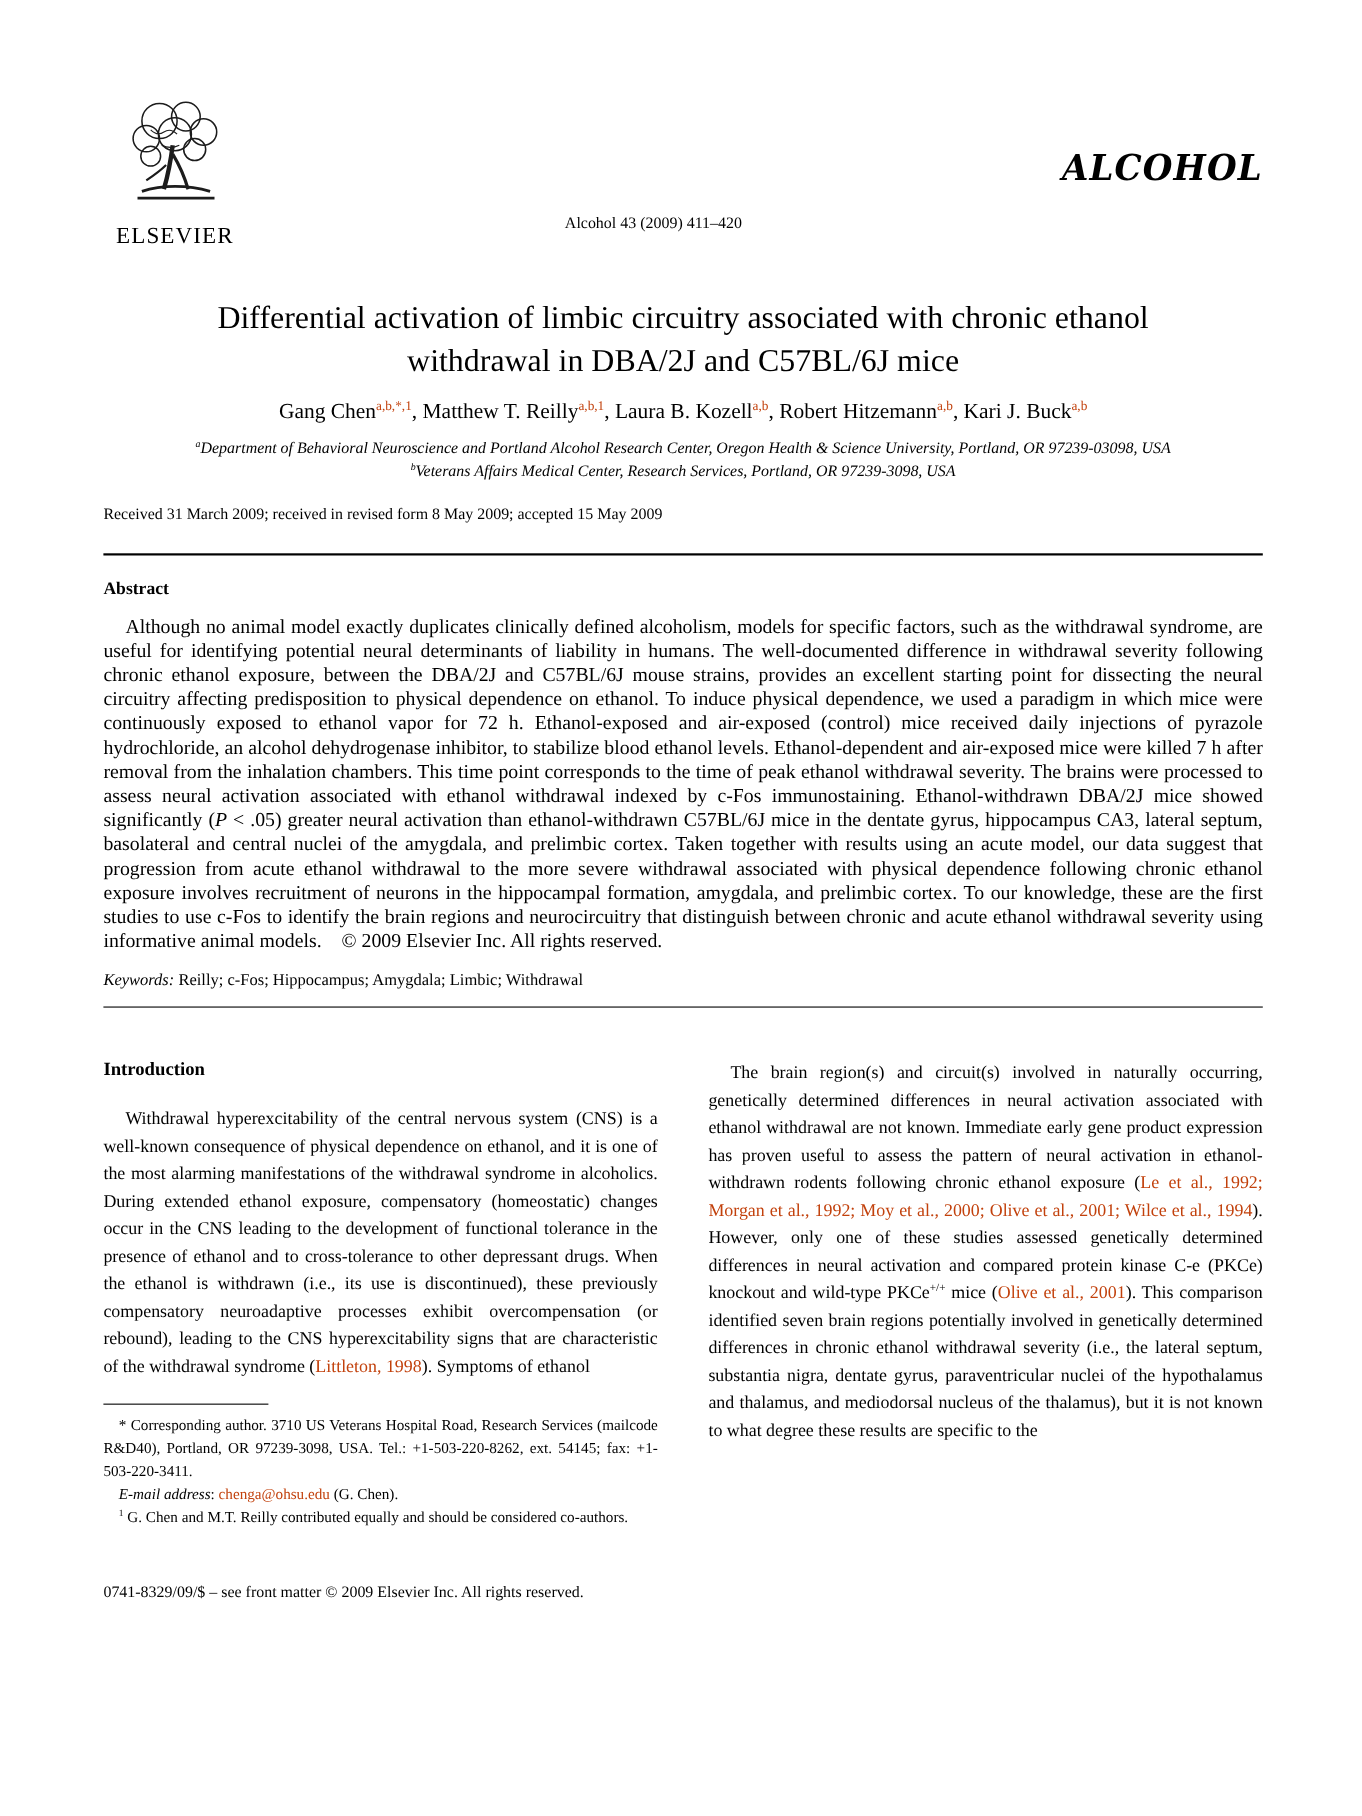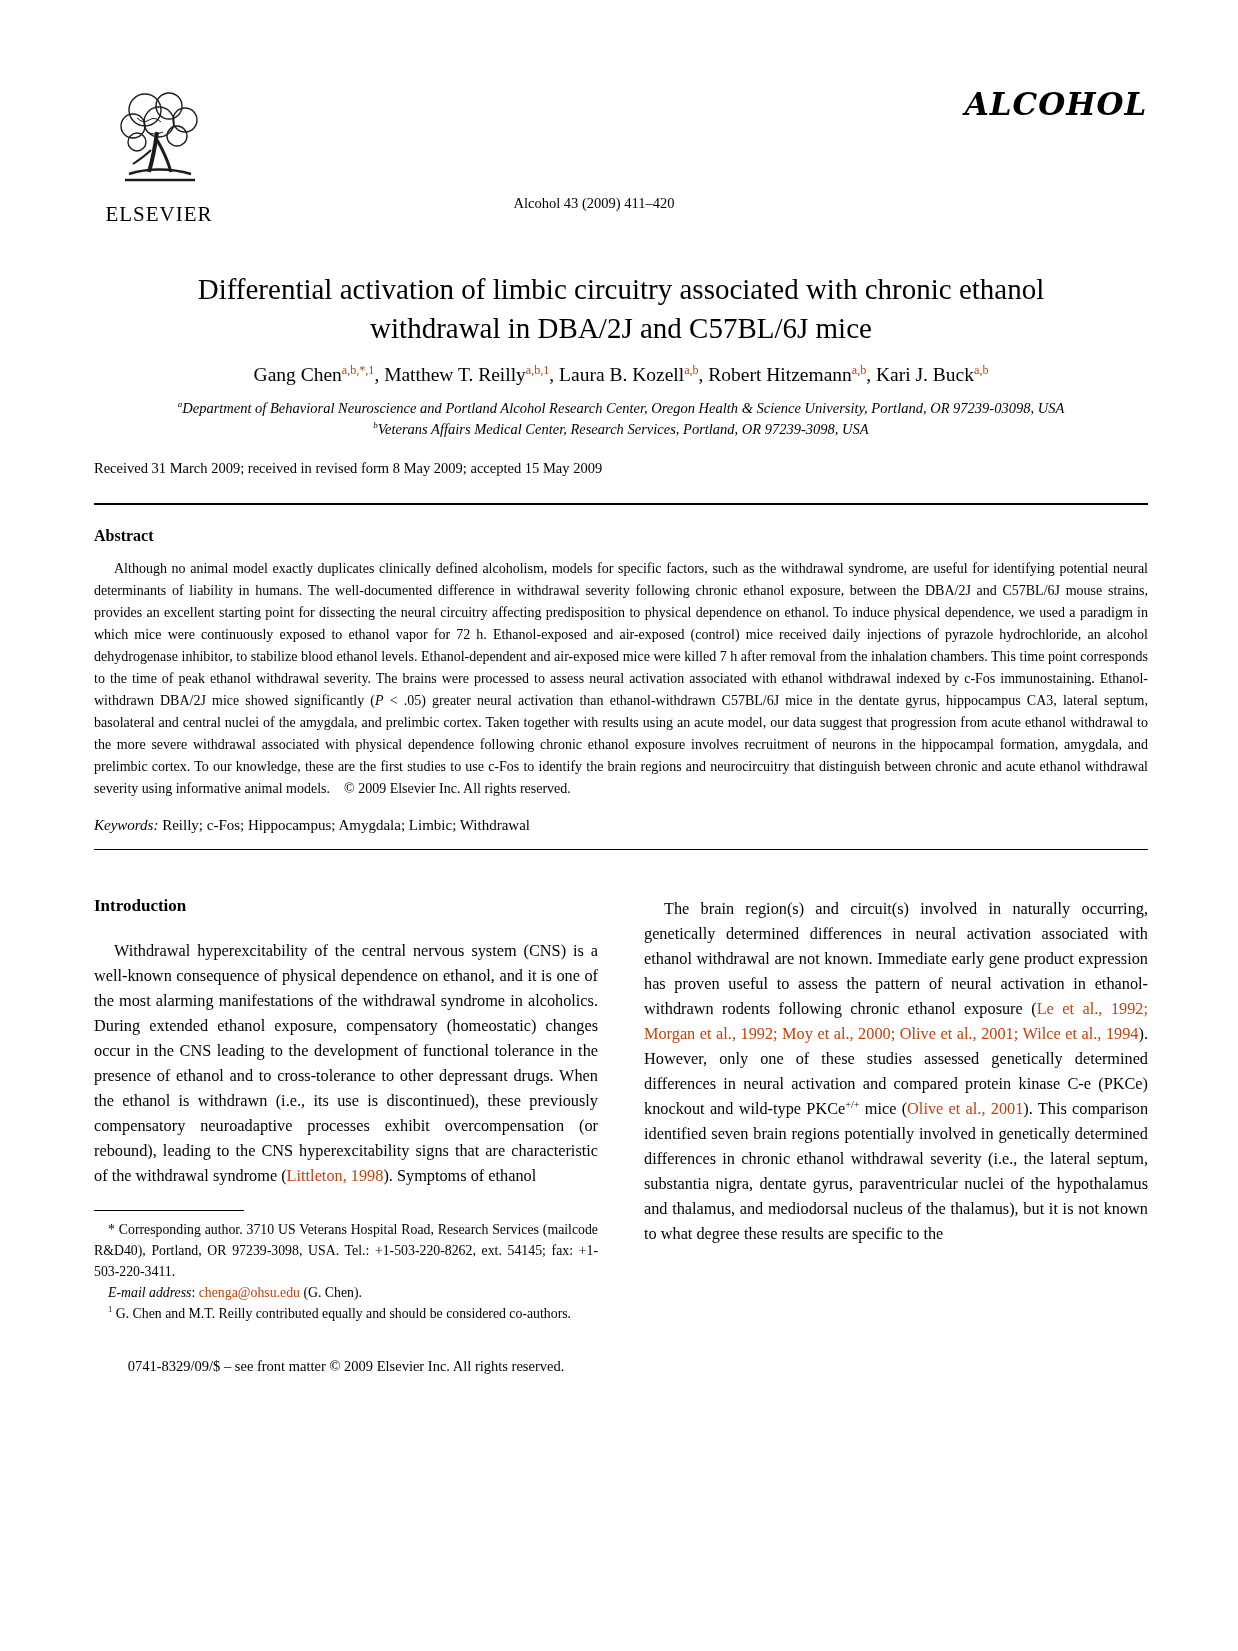--- a/index.html
+++ b/index.html
@@ -12,58 +12,58 @@
   .sup{vertical-align:super;font-size:0.62em;line-height:0;}
   .it{font-style:italic;}
 
   
   .header{display:flex;margin-top:88px;height:130px;}
   .pub-block{width:130px;display:flex;flex-direction:column;align-items:center;}
   .pub-tree{flex:0 0 auto;}
   .pub-name{font-size:21px;letter-spacing:1px;margin-top:14px;}
   .head-center{flex:1;display:flex;align-items:flex-end;justify-content:center;padding-bottom:6px;}
   .citation{font-size:14.5px;}
-  .journal-block{width:184px;display:flex;flex-direction:row;justify-content:space-between;}
+  .journal-block{width:184px;display:flex;flex-direction:column;justify-content:space-between;align-items:flex-end;}
   .rule-thick{border-top:6px solid #000;}
   .rule-thin{border-top:2px solid #000;}
   .double-rule-top .rule-thin{margin-top:3px;}
   .double-rule-bottom .rule-thick{margin-top:3px;}
   .journal-name{
     text-align:center;font-family:"DejaVu Serif","Liberation Serif",serif;
     font-weight:bold;font-style:italic;font-size:31px;letter-spacing:1px;
     transform:scaleY(1.05);
   }
 
   
   .title{margin-top:52px;text-align:center;font-size:29px;line-height:39px;}
   .authors{margin-top:16px;text-align:center;font-size:19.5px;}
   .affils{margin-top:12px;text-align:center;font-size:14.5px;font-style:italic;line-height:21px;}
   .history{margin-top:20px;font-size:14.5px;}
   .hr-full{margin-top:26px;border-top:2px solid #000;}
   .hr-thin{margin-top:15px;border-top:1px solid #000;}
 
   .abstract-head{margin-top:22px;font-size:16px;font-weight:bold;}
-  .abstract-body{margin-top:13px;font-size:14px;line-height:22px;text-align:justify;text-indent:20px;}
+  .abstract-body{margin-top:13px;font-size:18px;line-height:22px;text-align:justify;text-indent:20px;}
   .keywords{margin-top:17px;font-size:15px;}
 
   
   .columns{margin-top:46px;display:flex;gap:46px;}
   .col{flex:1 1 0;min-width:0;}
   .section-head{font-size:17px;font-weight:bold;}
   .body-p{font-size:16.3px;line-height:25px;text-align:justify;margin:0;}
   .indent{text-indent:20px;}
   .col-left .body-p{margin-top:22px;}
   .col-right .body-p + .body-p{margin-top:0;}
 
   
   .footnote-sep{margin-top:22px;width:150px;border-top:1px solid #000;}
   .footnotes{margin-top:8px;font-size:13.8px;line-height:21px;text-align:justify;}
   .footnotes p{margin:0;}
   .fn-indent{text-indent:14px;}
-  .imprint{margin-top:30px;font-size:14.5px;line-height:25px;text-align:center;}
+  .imprint{margin-top:46px;font-size:14.5px;line-height:25px;}
 </style>
 </head>
 <body>
 
 <div class="page">
 
   <div class="header">
 
     <div class="pub-block">
       <svg class="pub-tree" width="104" height="100" viewBox="0 0 104 100" fill="none" stroke="#1c1c1c">

